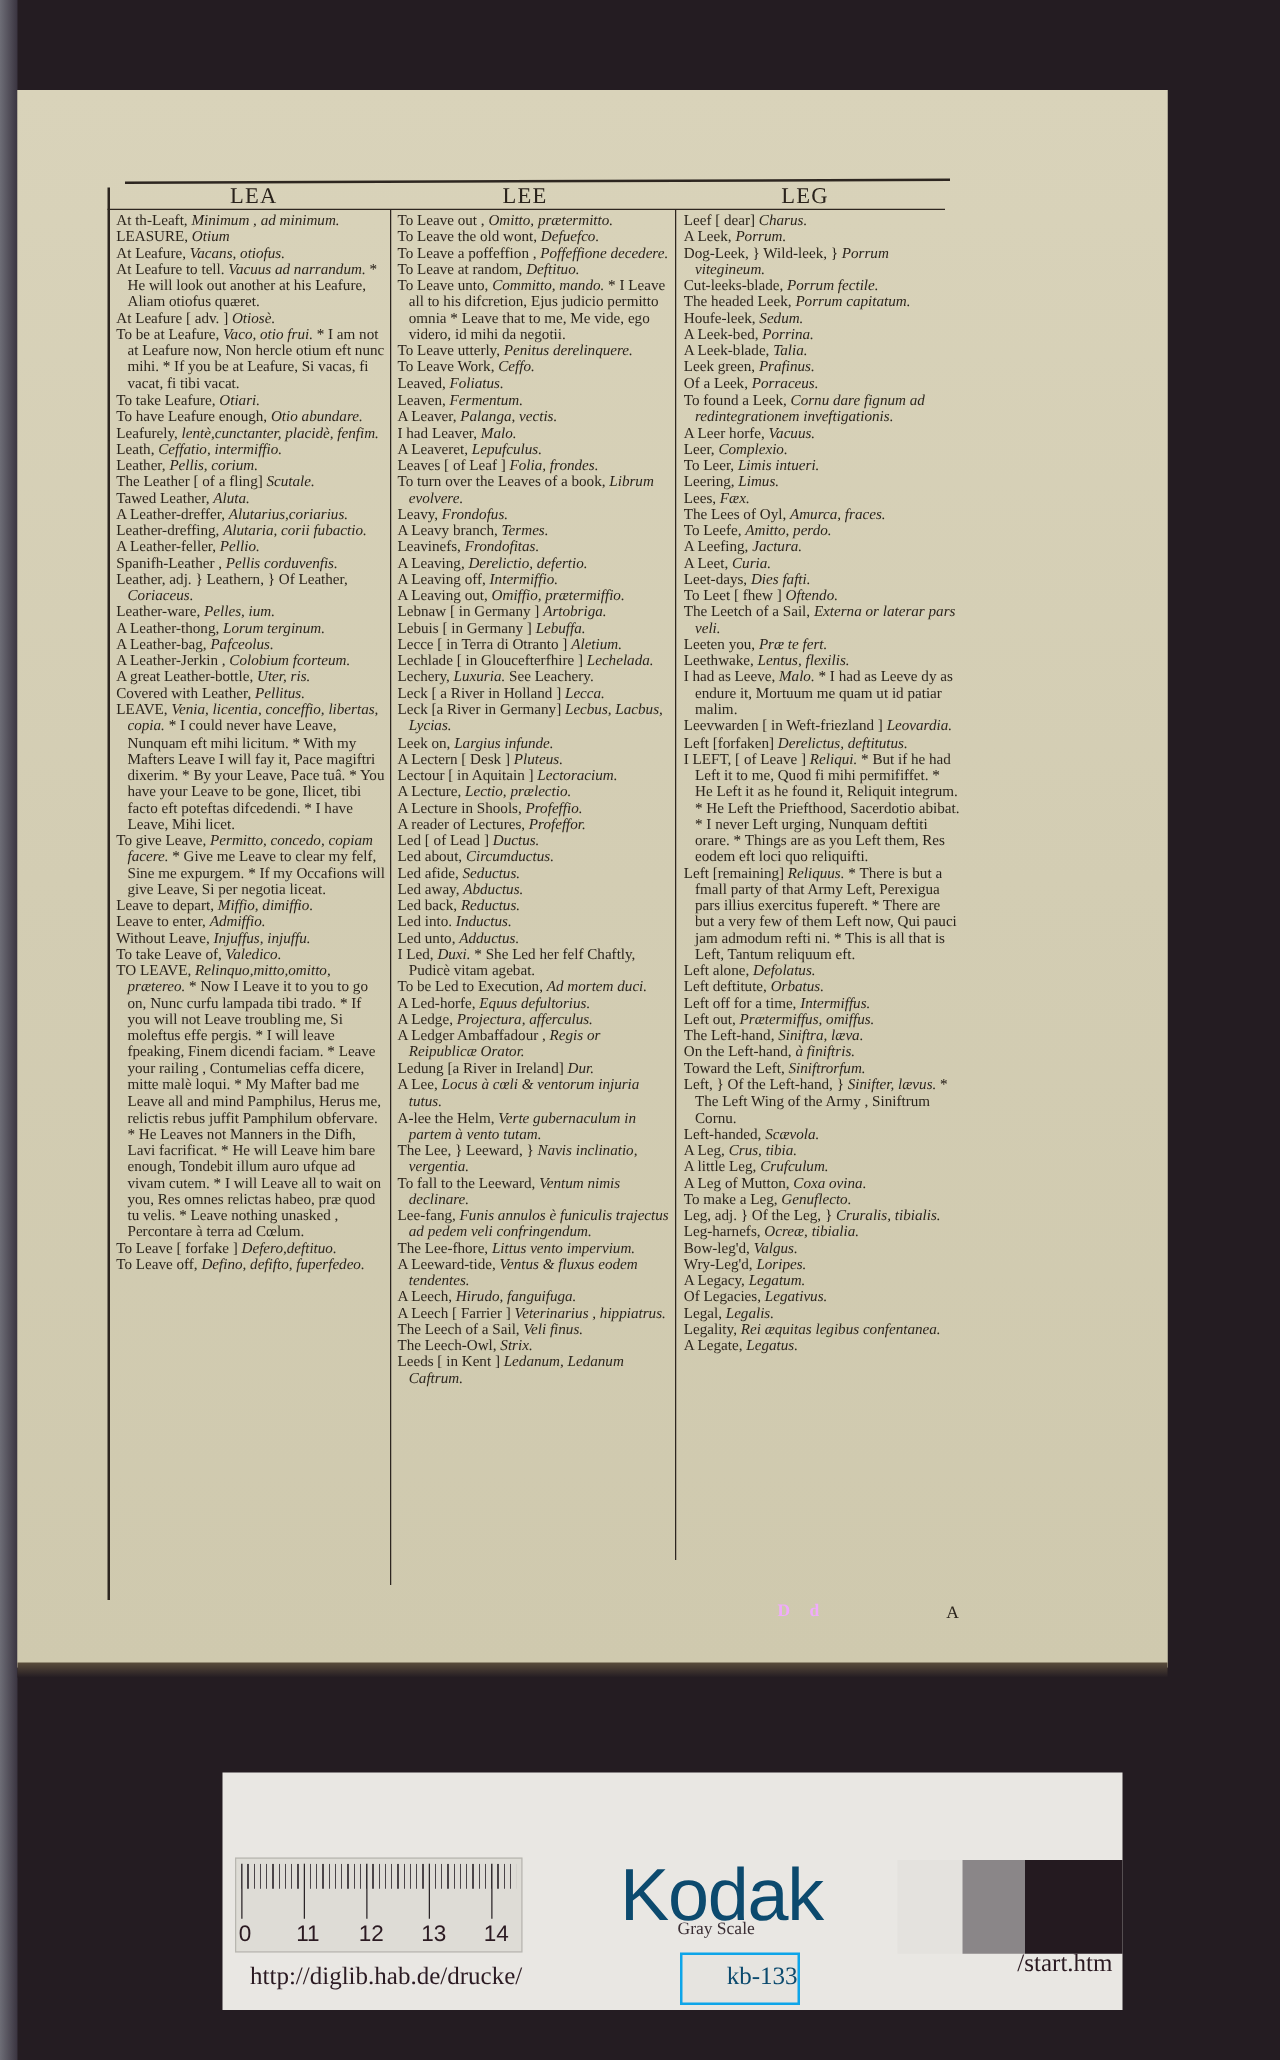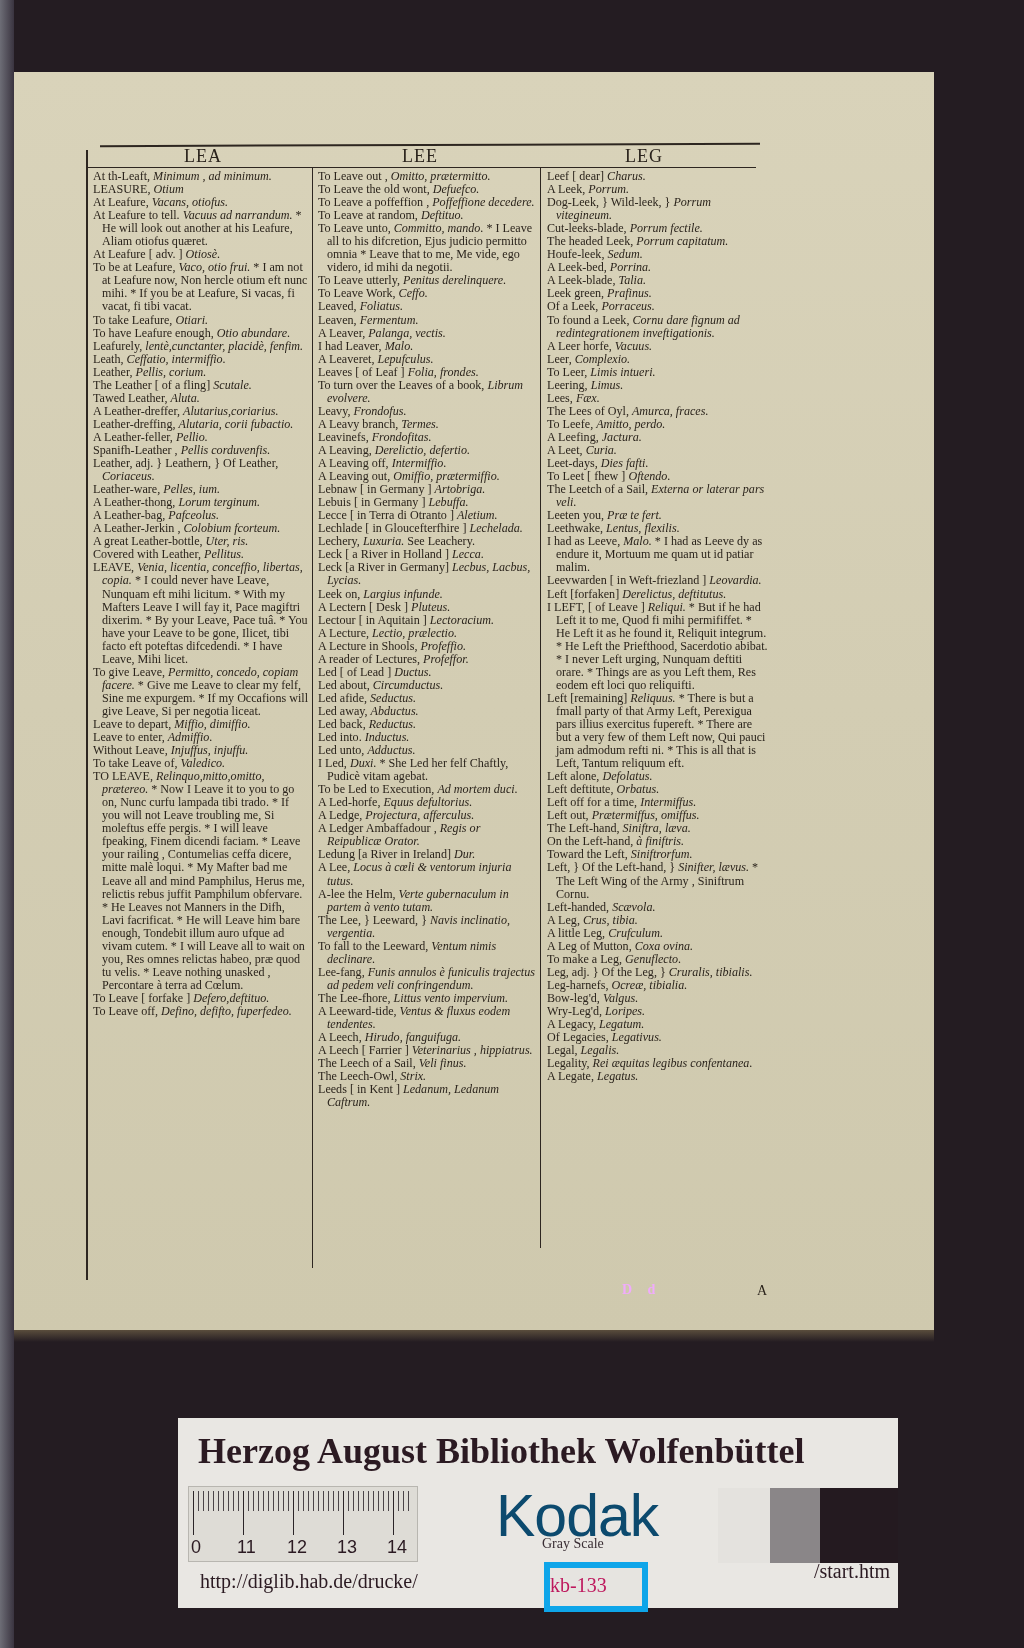--- a/index.html
+++ b/index.html
@@ -76,22 +76,22 @@
     font-family:"Liberation Sans", sans-serif; letter-spacing:-1px;
   }
   .grayscale-label {
     position:absolute; left:364px; top:118px; font-size:14px; color:#3a2e34;
     font-family:Liberation Serif, serif;
   }
   .swatch { position:absolute; top:70px; height:75px; }
   .url { position:absolute; left:22px; top:152px; font-size:20px; color:#2b1a22; }
   .id-box {
     position:absolute; left:366px; top:144px; width:92px; height:38px;
-    border:6px solid #0ea5e9; background:#e6e4e0;
-    font-size:20px; color:#be185d; text-align:left; line-height:34px;
+    border:2px solid #0ea5e9; background:#e6e4e0;
+    font-size:20px; color:#0c4a6e; text-align:right; line-height:34px;
   }
   .url-end { position:absolute; right:8px; top:142px; font-size:20px; color:#2b1a22; }
 </style>
 </head>
 <body>
 
 <div class="left-edge"></div>
 <div class="page"></div>
 <div class="page-shadow"></div>
 
@@ -251,21 +251,20 @@
     <p class="entry"><span>Of Legacies, </span><i>Legativus.</i></p>
     <p class="entry"><span>Legal, </span><i>Legalis.</i></p>
     <p class="entry"><span>Legality, </span><i>Rei æquitas legibus confentanea.</i></p>
     <p class="entry"><span>A Legate, </span><i>Legatus.</i></p>
   </div>
 
 <div class="sig">D d</div>
 <div class="catch">A</div>
 
 <div class="card">
-  <div class="card-title">Herzog August Bibliothek Wolfenbüttel</div>
   <div class="ruler">
     <div class="ruler-ticks"></div>
     <div class="ruler-major" style="left:4px"></div>
     <div class="ruler-major" style="left:54px"></div>
     <div class="ruler-major" style="left:104px"></div>
     <div class="ruler-major" style="left:154px"></div>
     <div class="ruler-major" style="left:204px"></div>
     <span class="ruler-label" style="left:2px">0</span>
     <span class="ruler-label" style="left:48px">11</span>
     <span class="ruler-label" style="left:98px">12</span>

